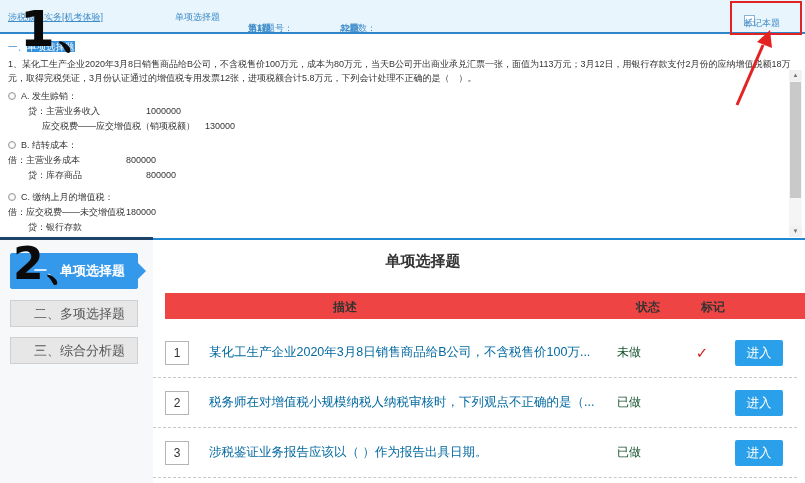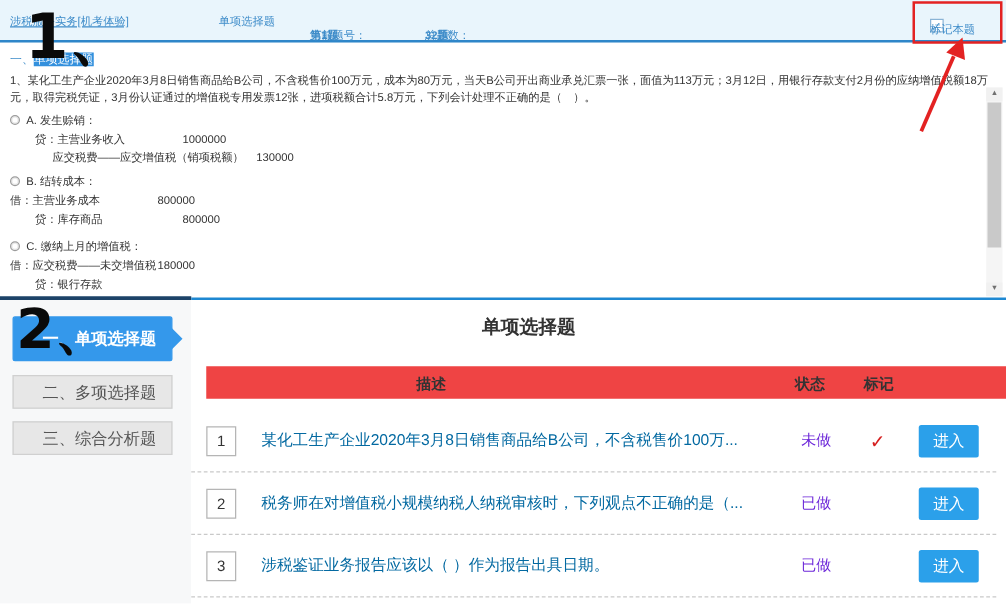--- a/index.html
+++ b/index.html
@@ -66,27 +66,27 @@
   .tab-arrow{position:absolute;right:-9px;top:50%;margin-top:-9px;width:0;height:0;
     border:9px solid transparent;border-left:9px solid #3498eb;border-right-width:0;}
   
   .qlist{position:absolute;left:153px;top:240px;width:652px;height:243px;background:#fff;}
   .panel-title{position:absolute;left:0;top:12px;width:540px;text-align:center;
     font-size:15px;font-weight:bold;color:#333;}
   .thead{position:absolute;left:12px;right:0;top:53px;height:26px;background:#ef4444;}
   .thead span{position:absolute;top:6px;font-size:12px;font-weight:bold;color:#333;}
   .th-desc{left:168px;}
   .th-status{left:461px;width:44px;text-align:center;}
-  .th-mark{left:506px;width:44px;text-align:right;}
+  .th-mark{left:526px;width:44px;text-align:center;}
   .rows{position:absolute;left:0;right:8px;top:88px;}
   .row{position:relative;height:50px;border-bottom:1px dashed #c9c9c9;display:flex;align-items:center;}
   .rnum{flex:none;margin-left:12px;width:24px;height:24px;border:1px solid #b5b5b5;background:#fff;
     text-align:center;line-height:22px;font-size:12px;color:#333;}
   .rdesc{margin-left:20px;font-size:12.5px;color:#0369a1;white-space:nowrap;overflow:hidden;max-width:395px;}
-  .rstatus{position:absolute;left:478px;width:44px;text-align:center;font-size:12px;color:#6d28d9;}
+  .rstatus{position:absolute;left:454px;width:44px;text-align:center;font-size:12px;color:#14532d;}
   .rmark{position:absolute;left:532px;width:34px;text-align:center;font-size:15px;font-weight:bold;color:#d51f1f;}
   .rbtn{position:absolute;right:14px;top:12px;width:48px;height:26px;background:#2ba0ea;color:#fff;
     font-size:12.5px;text-align:center;line-height:26px;border-radius:2px;cursor:pointer;}
 </style>
 </head>
 <body>
 
 <div class="app">
 
   <div class="topbar">

